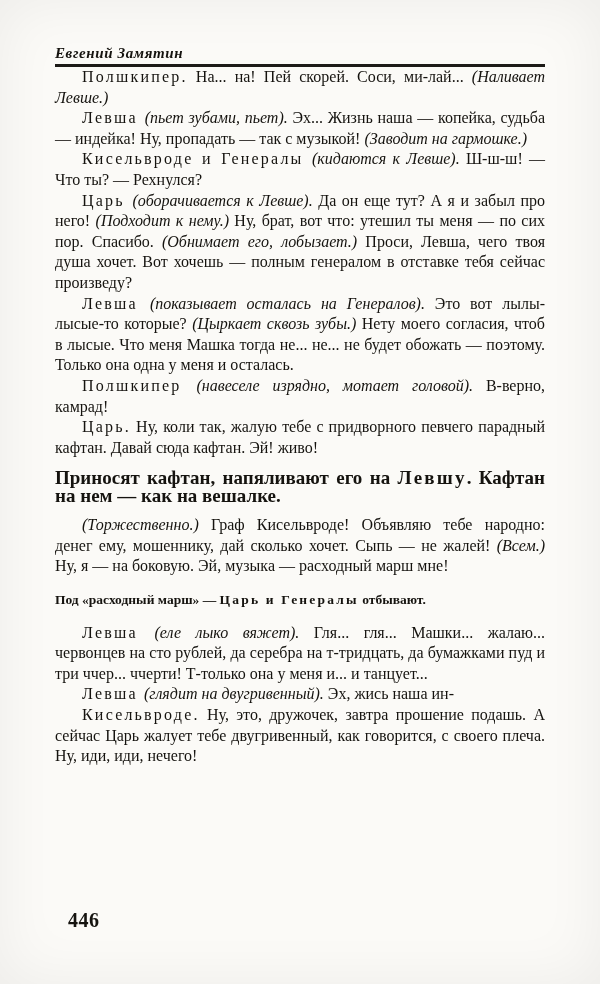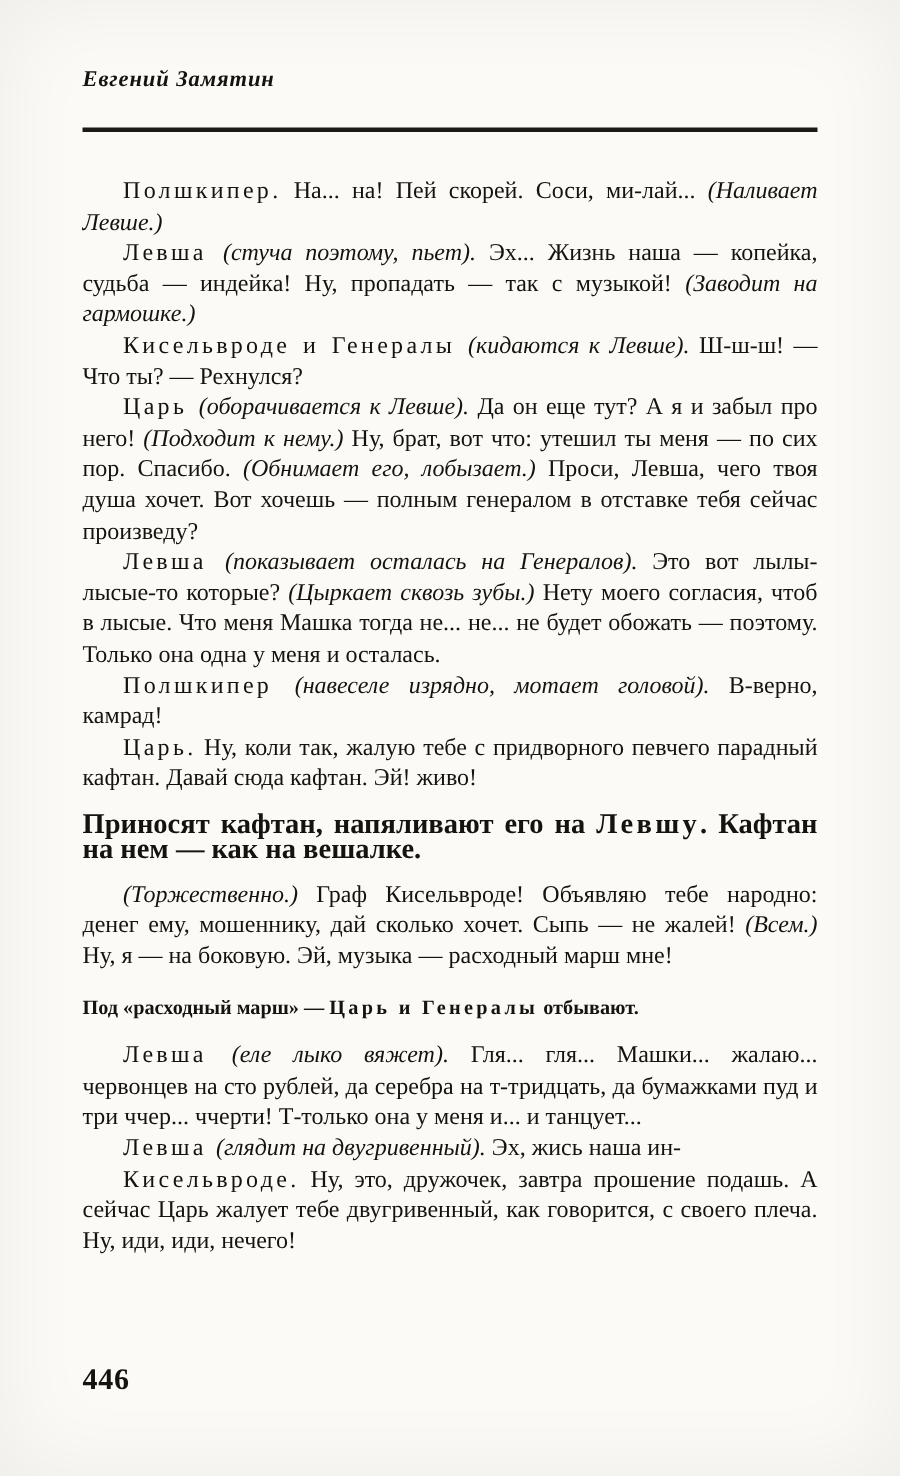--- a/index.html
+++ b/index.html
@@ -15,22 +15,21 @@
     box-sizing: border-box;
     background: #fbfaf7;
     box-shadow: inset 0 0 60px rgba(0,0,0,0.06);
     padding: 44px 55px 0 55px;
     font-family: "Liberation Serif", "DejaVu Serif", serif;
     color: #15130f;
     overflow: hidden;
   }
   .header {
     border-bottom: 3px solid #1c1a17;
-    padding-bottom: 23px;
-    margin-bottom: 30px;
+    padding-bottom: 2px;
   }
   .author {
     font-weight: bold;
     font-style: italic;
     font-size: 15px;
     letter-spacing: 0.6px;
   }
   .text-content {
     font-size: 16px;
     line-height: 20.6px;
@@ -62,38 +61,38 @@
     letter-spacing: 2.2px;
   }
   .italic {
     font-style: italic;
   }
   .normal {
     letter-spacing: 0;
   }
   .page-number {
     position: absolute;
-    left: 55px;
+    left: 68px;
     bottom: 52px;
     font-weight: bold;
     font-size: 20px;
     letter-spacing: 0.5px;
   }
 </style>
 </head>
 <body>
 
 <div class="page">
   <div class="header">
     <span class="author">Евгений Замятин</span>
   </div>
 
   <div class="text-content">
       <p class="dialogue"><span class="speaker">Полшкипер.</span><span class="normal"> На... на! Пей скорей. Соси, ми-лай... </span><span class="italic">(Наливает Левше.)</span></p>
-      <p class="dialogue"><span class="speaker">Левша </span><span class="italic">(стуча поэтому, пьет).</span><span class="normal"> Эх... Жизнь наша — копейка, судьба — индейка! Ну, пропадать — так с музыкой! </span><span class="italic">(Заводит на гармошке.)</span></p>
+      <p class="dialogue"><span class="speaker">Левша </span><span class="italic">(пьет зубами, пьет).</span><span class="normal"> Эх... Жизнь наша — копейка, судьба — индейка! Ну, пропадать — так с музыкой! </span><span class="italic">(Заводит на гармошке.)</span></p>
       <p class="dialogue"><span class="speaker">Кисельвроде и Генералы </span><span class="italic">(кидаются к Левше).</span><span class="normal"> Ш-ш-ш! — Что ты? — Рехнулся?</span></p>
       <p class="dialogue"><span class="speaker">Царь </span><span class="italic">(оборачивается к Левше).</span><span class="normal"> Да он еще тут? А я и забыл про него! </span><span class="italic">(Подходит к нему.)</span><span class="normal"> Ну, брат, вот что: утешил ты меня — по сих пор. Спасибо. </span><span class="italic">(Обнимает его, лобызает.)</span><span class="normal"> Проси, Левша, чего твоя душа хочет. Вот хочешь — полным генералом в отставке тебя сейчас произведу?</span></p>
       <p class="dialogue"><span class="speaker">Левша </span><span class="italic">(показывает осталась на Генералов).</span><span class="normal"> Это вот лылы-лысые-то которые? </span><span class="italic">(Цыркает сквозь зубы.)</span><span class="normal"> Нету моего согласия, чтоб в лысые. Что меня Машка тогда не... не... не будет обожать — поэтому. Только она одна у меня и осталась.</span></p>
       <p class="dialogue"><span class="speaker">Полшкипер </span><span class="italic">(навеселе изрядно, мотает головой).</span><span class="normal"> В-верно, камрад!</span></p>
       <p class="dialogue"><span class="speaker">Царь.</span><span class="normal"> Ну, коли так, жалую тебе с придворного певчего парадный кафтан. Давай сюда кафтан. Эй! живо!</span></p>
       <p class="remark"><span class="normal">Приносят кафтан, напяливают его на </span><span class="speaker">Левшу</span><span class="normal">. Кафтан на нем — как на вешалке.</span></p>
       <p class="dialogue"><span class="italic">(Торжественно.)</span><span class="normal"> Граф Кисельвроде! Объявляю тебе народно: денег ему, мошеннику, дай сколько хочет. Сыпь — не жалей! </span><span class="italic">(Всем.)</span><span class="normal"> Ну, я — на боковую. Эй, музыка — расходный марш мне!</span></p>
       <p class="remark-centered"><span class="normal">Под «расходный марш» — </span><span class="speaker">Царь и Генералы</span><span class="normal"> отбывают.</span></p>
       <p class="dialogue"><span class="speaker">Левша </span><span class="italic">(еле лыко вяжет).</span><span class="normal"> Гля... гля... Машки... жалаю... червонцев на сто рублей, да серебра на т-тридцать, да бумажками пуд и три ччер... ччерти! Т-только она у меня и... и танцует...</span></p>
       <p class="dialogue"><span class="speaker">Левша </span><span class="italic">(глядит на двугривенный).</span><span class="normal"> Эх, жись наша ин-</span></p>

